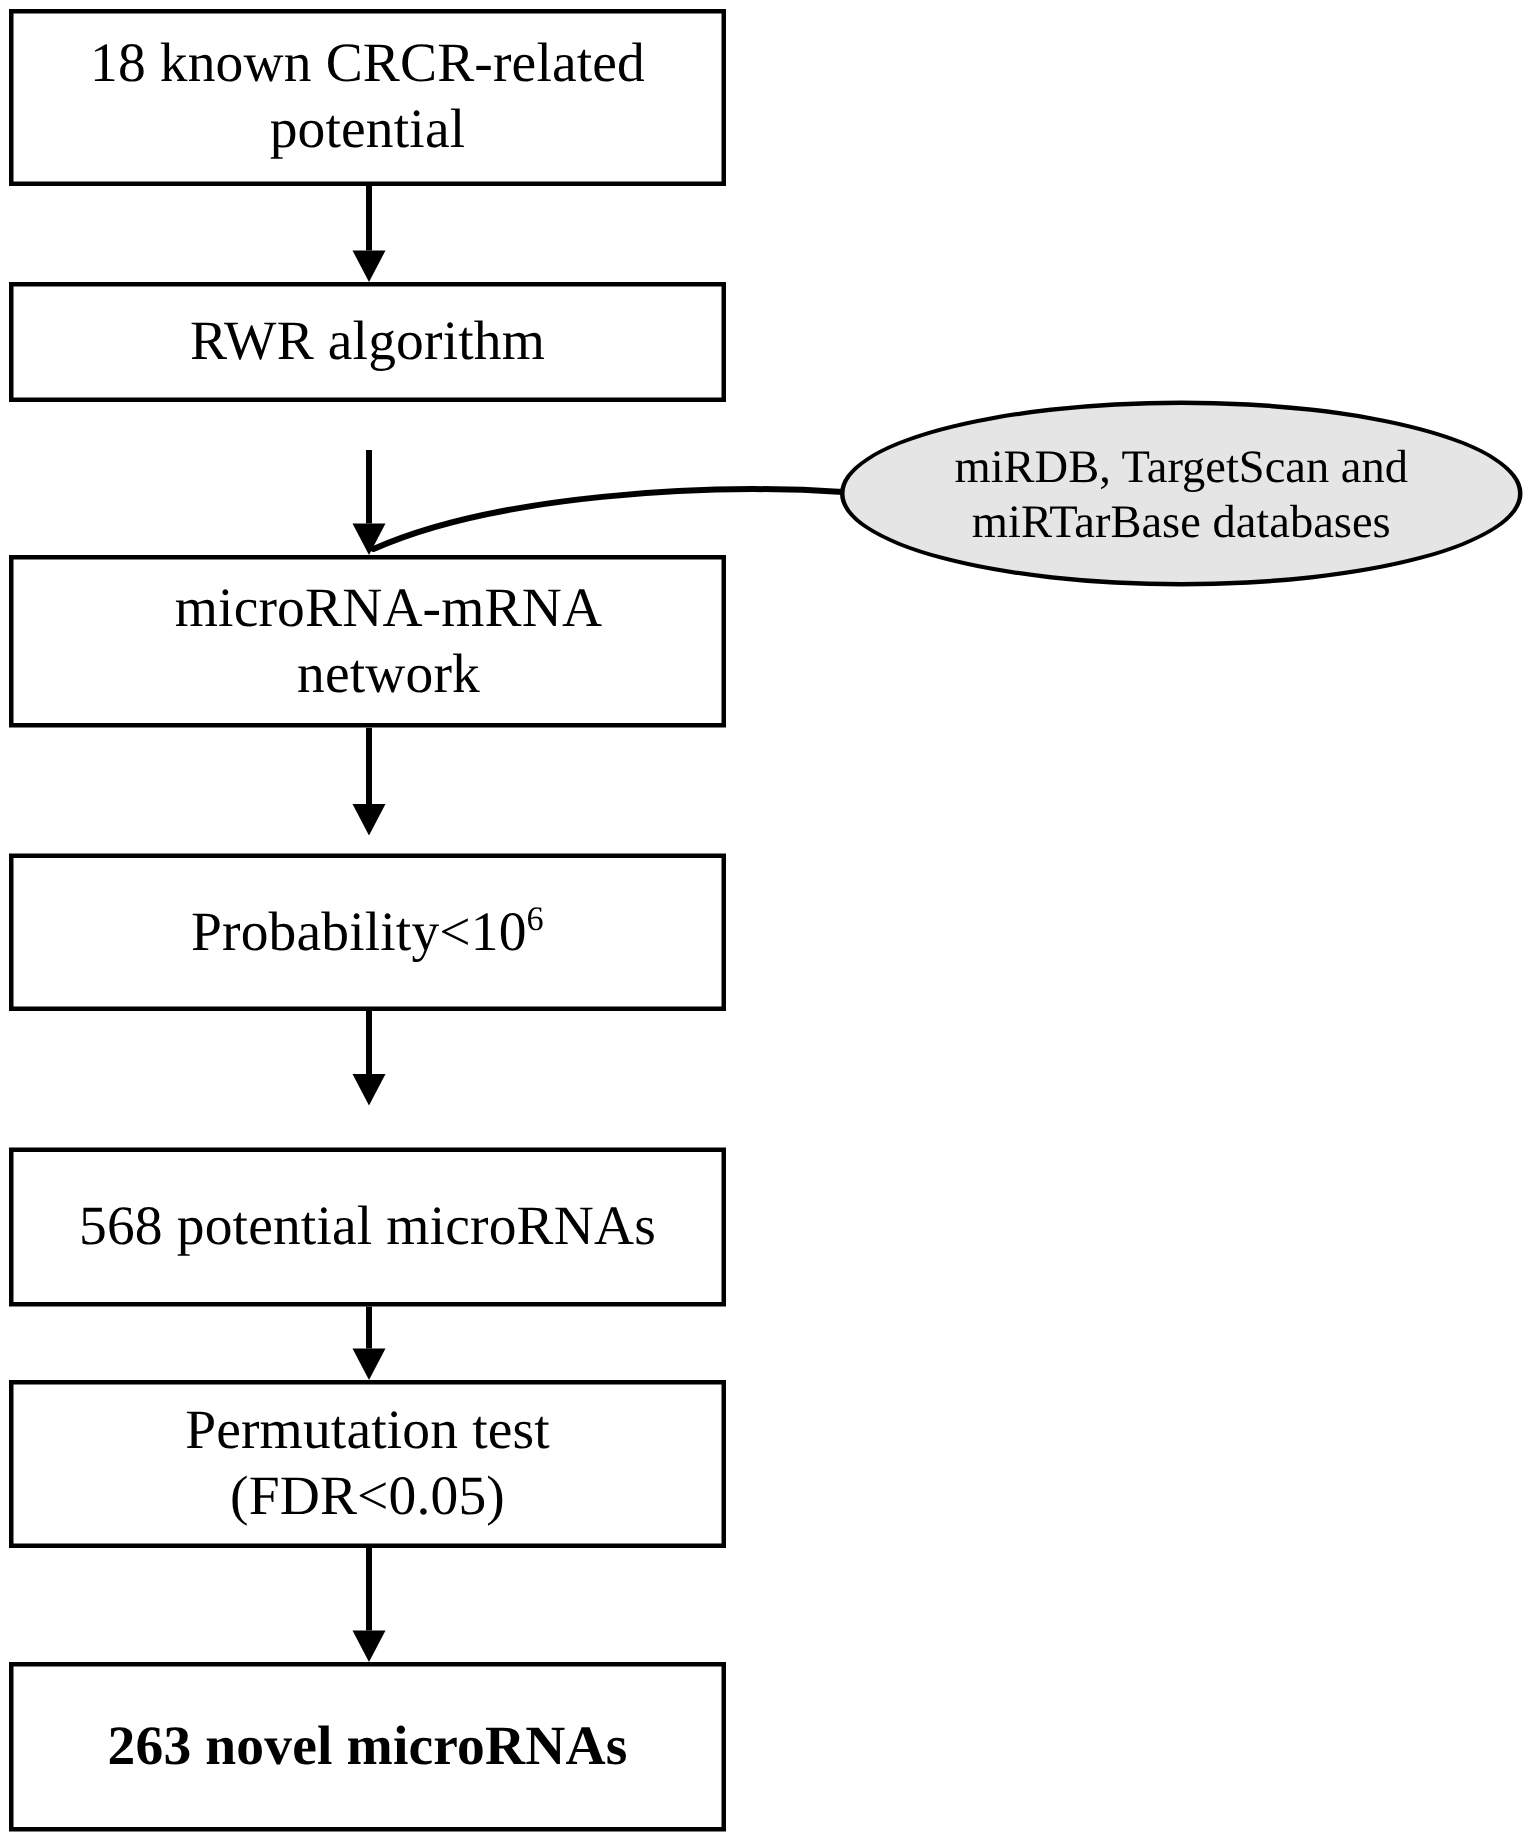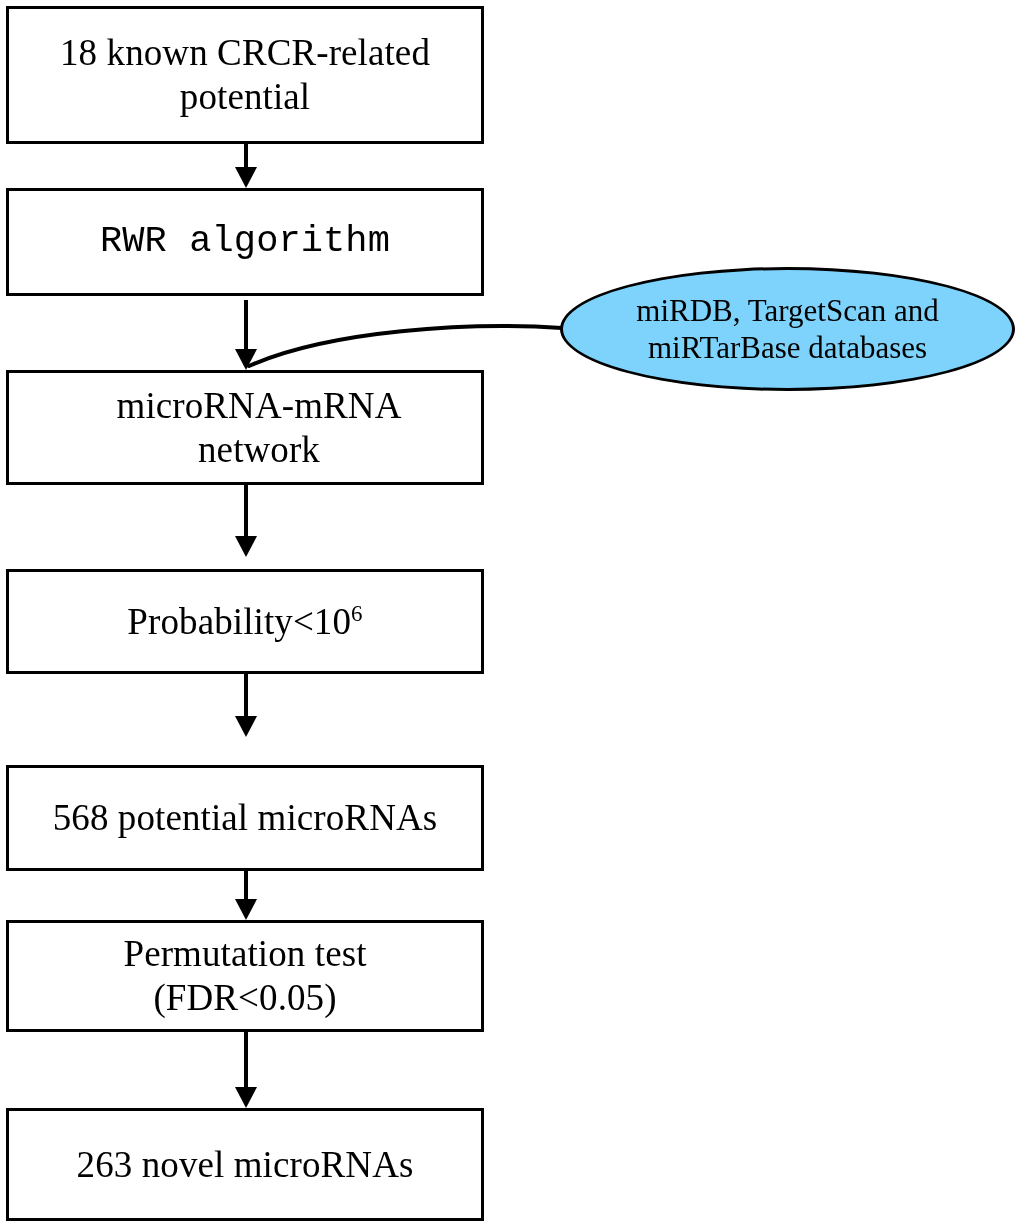--- a/index.html
+++ b/index.html
@@ -35,21 +35,21 @@
   }
   .flow-box .box-text {
     display: block;
     width: 100%;
   }
   .flow-oval {
     position: absolute;
     box-sizing: border-box;
     border: 3px solid #000000;
     border-radius: 50%;
-    background: #7dd3fc;
+    background: #e5e5e5;
     display: flex;
     align-items: center;
     justify-content: center;
     text-align: center;
     line-height: 1.2;
     font-size: 31px;
   }
   .svg-layer {
     position: absolute;
     left: 0;
@@ -104,45 +104,45 @@
     <g>
       <line x1="246" y1="1032" x2="246" y2="1087" stroke="#000000" stroke-width="4"></line>
       <path d="M235,1087 L257,1087 L246,1108 z" fill="#000000"></path>
     </g>
 
     <g>
       <path d="M562,328 C470,322 330,330 249,366" fill="none" stroke="#000000" stroke-width="4" stroke-linecap="round"></path>
     </g>
   </svg>
 
-  <div class="flow-box" style="left:6px; top:6px; width:478px; height:138px;">
+  <div class="flow-box" style="left:6px; top:6px; width:478px; height:118px;">
     <span class="box-text"><span>18 known CRCR-related</span><br><span>potential</span></span>
   </div>
 
-  <div class="flow-box" style="left:6px; top:188px; width:478px; height:108px;font-family:Liberation Mono, monospace;">
+  <div class="flow-box" style="left:6px; top:188px; width:478px; height:80px;">
     <span class="box-text">RWR algorithm</span>
   </div>
 
   <div class="flow-box" style="left:6px; top:370px; width:478px; height:115px;padding-left:36px;">
     <span class="box-text"><span>microRNA-mRNA</span><br><span>network</span></span>
   </div>
 
   <div class="flow-box" style="left:6px; top:557px; width:478px; height:105px;margin-top:12px;">
     <span class="box-text"><span>Probability&lt;10</span><span class="sup">6</span></span>
   </div>
 
   <div class="flow-box" style="left:6px; top:765px; width:478px; height:106px;">
     <span class="box-text">568 potential microRNAs</span>
   </div>
 
   <div class="flow-box" style="left:6px; top:920px; width:478px; height:112px;">
     <span class="box-text"><span>Permutation test</span><br><span>(FDR&lt;0.05)</span></span>
   </div>
 
-  <div class="flow-box" style="left:6px; top:1108px; width:478px; height:113px;">
+  <div class="flow-box" style="left:6px; top:1108px; width:478px; height:113px;font-weight:bold;">
     <span class="box-text">263 novel microRNAs</span>
   </div>
 
   <div class="flow-oval" style="left:560px; top:267px; width:455px; height:124px;">
     <span class="box-text"><span>miRDB, TargetScan and</span><br><span>miRTarBase databases</span></span>
   </div>
 
 </div>
 
 </body></html>

